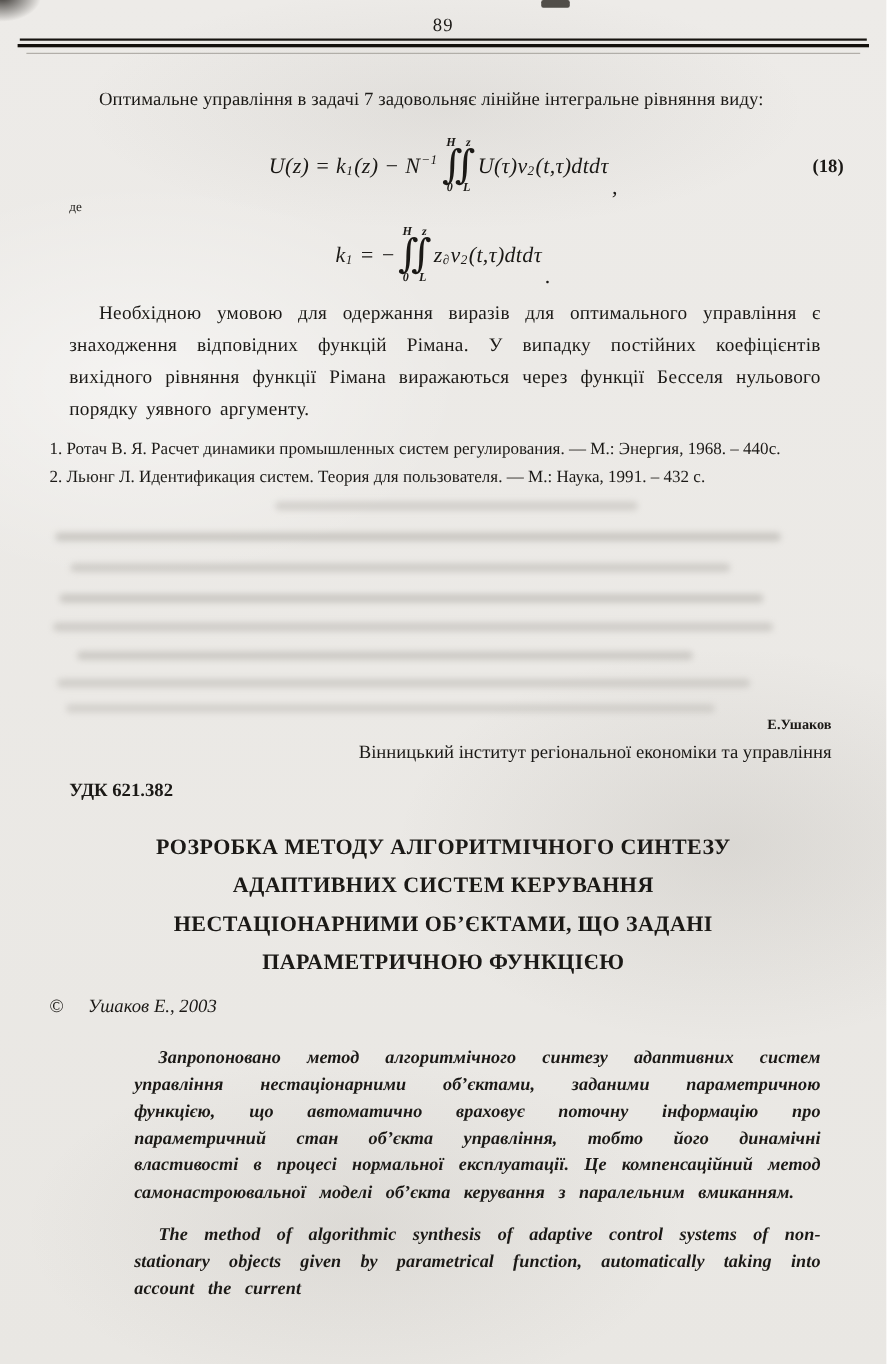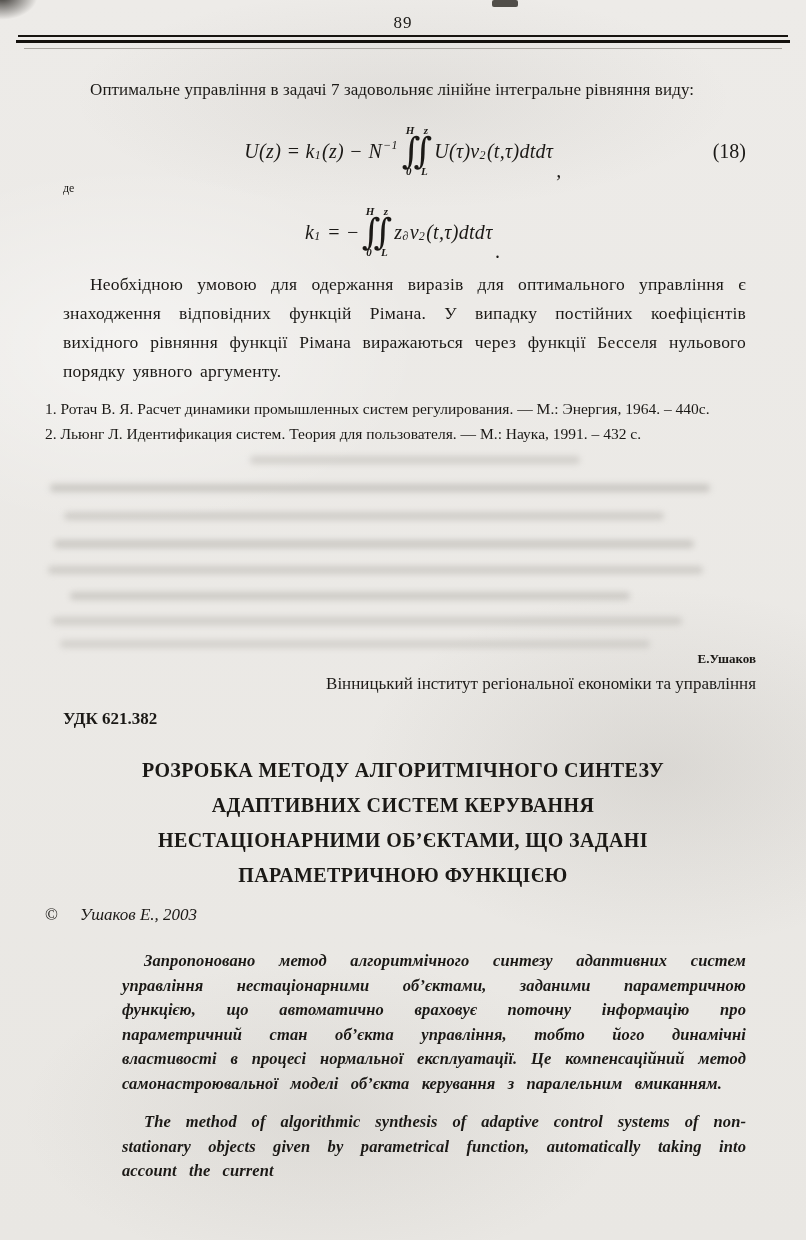--- a/index.html
+++ b/index.html
@@ -30,21 +30,21 @@
   
   .para{margin:28px 61px 0 63px;font-size:17px;line-height:26px;text-align:justify;text-indent:27px;letter-spacing:.1px;}
   .para2{margin:12px 60px 0 63px;font-size:17.5px;line-height:29px;text-align:justify;text-indent:27px;letter-spacing:.2px;word-spacing:3px;}
 
   
   .eqrow{position:relative;margin-top:22px;text-align:center;}
   .eqrow.k1{margin-top:10px;}
   .eq-inline{display:inline-flex;align-items:center;font-style:italic;font-size:20px;letter-spacing:.3px;}
   .eq-inline sub{font-size:12px;font-style:italic;position:relative;bottom:-4px;margin:0 1px 0 0;}
   .eq-inline sup{font-size:12px;font-style:italic;position:relative;top:-6px;margin:0 2px 0 1px;}
-  .eqnum{position:absolute;right:60px;top:50%;transform:translateY(-50%);font-size:20px;}
+  .eqnum{position:absolute;right:39px;top:50%;transform:translateY(-50%);font-size:17px;font-weight:bold;}
   .intwrap{display:inline-flex;flex-direction:column;align-items:center;margin:0 2px;line-height:1;}
   .lims{display:flex;gap:9px;font-size:11px;font-weight:bold;font-style:italic;line-height:1;}
   .lims.top{margin-bottom:-2px;}
   .lims.bot{margin-top:-2px;}
   .intglyph{font-family:"DejaVu Serif", serif;font-style:normal;font-size:36px;letter-spacing:-7px;line-height:.95;padding-right:7px;}
   .eq-punct{align-self:flex-end;position:relative;bottom:-5px;margin-left:3px;}
   .de-label{margin:4px 0 0 63px;font-size:12px;}
 
   
   .refs{margin:10px 45px 0 45px;font-size:15.5px;line-height:25px;}
@@ -136,21 +136,21 @@
           </span>
       </span>
       <span>z</span><sub>∂</sub><span>v</span><sub>2</sub><span>(t,τ)dtdτ</span>
       <span class="eq-punct">.</span>
     </span>
   </div>
 
   <p class="para2">Необхідною умовою для одержання виразів для оптимального управління є знаходження відповідних функцій Рімана. У випадку постійних коефіцієнтів вихідного рівняння функції Рімана виражаються через функції Бесселя нульового порядку уявного аргументу.</p>
 
   <div class="refs">
-    <div class="ref-line">1. Ротач В. Я. Расчет динамики промышленных систем регулирования. — М.: Энергия, 1964. – 440с.</div>
+    <div class="ref-line">1. Ротач В. Я. Расчет динамики промышленных систем регулирования. — М.: Энергия, 1968. – 440с.</div>
     <div class="ref-line">2. Льюнг Л. Идентификация систем. Теория для пользователя. — М.: Наука, 1991. – 432 с.</div>
   </div>
 
   <div class="ghost-region">
     <div class="gline"></div>
     <div class="gline"></div>
     <div class="gline"></div>
     <div class="gline"></div>
     <div class="gline"></div>
     <div class="gline"></div>

